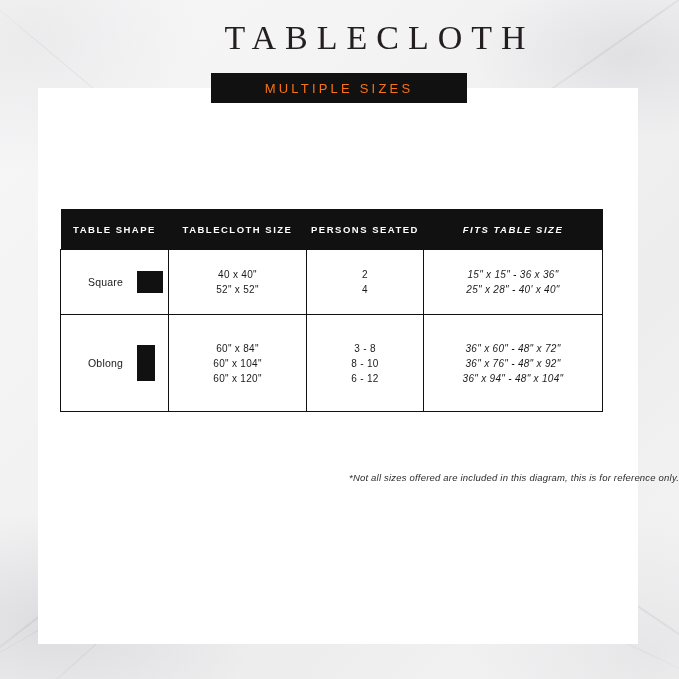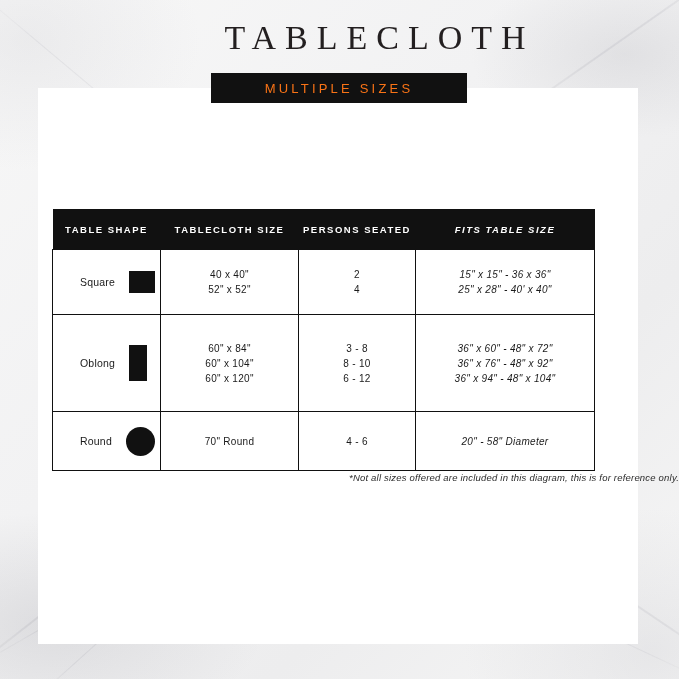--- a/index.html
+++ b/index.html
@@ -81,21 +81,21 @@
     left: 38px;
     top: 88px;
     width: 600px;
     height: 556px;
     background: #ffffff;
   }
 
   
   .table-wrap {
     position: absolute;
-    left: 52px;
+    left: 60px;
     top: 209px;
     width: 497px;
   }
   table.size-table {
     border-collapse: collapse;
     width: 543px;
     table-layout: fixed;
   }
   table.size-table thead th {
     background: #111111;
@@ -252,29 +252,18 @@
           </td>
           <td class="col-fits">
             <div class="cell-stack">
               <div>36" x 60" - 48" x 72"</div>
               <div>36" x 76" - 48" x 92"</div>
               <div>36" x 94" - 48" x 104"</div>
             </div>
           </td>
         </tr>
 
-        <tr class="row-round">
-          <td class="shape-cell">
-            <div class="shape-inner">
-              <span class="shape-label">Round</span>
-              <span class="swatch-round"></span>
-            </div>
-          </td>
-          <td class="col-tsize">70" Round</td>
-          <td class="col-persons">4 - 6</td>
-          <td class="col-fits">20" - 58" Diameter</td>
-        </tr>
       </tbody>
     </table>
   </div>
 
   <div class="footnote">*Not all sizes offered are included in this diagram, this is for reference only.</div>
 </div>
 
 </body></html>

